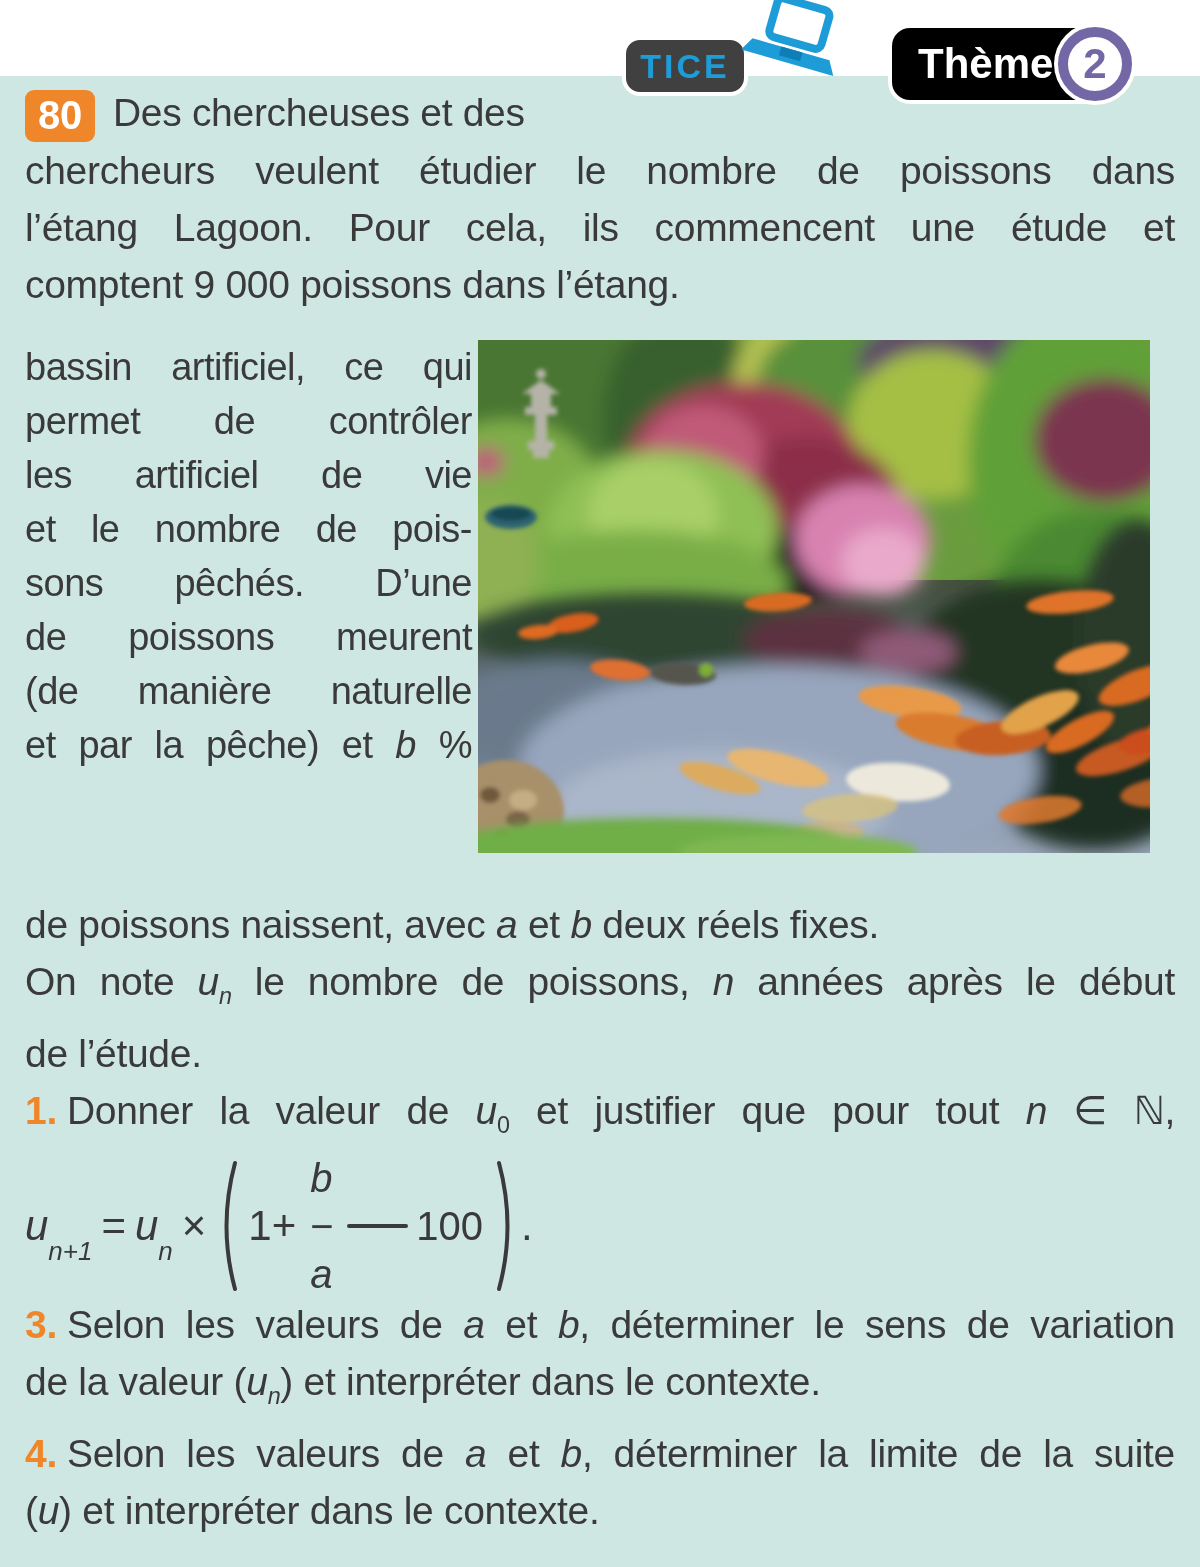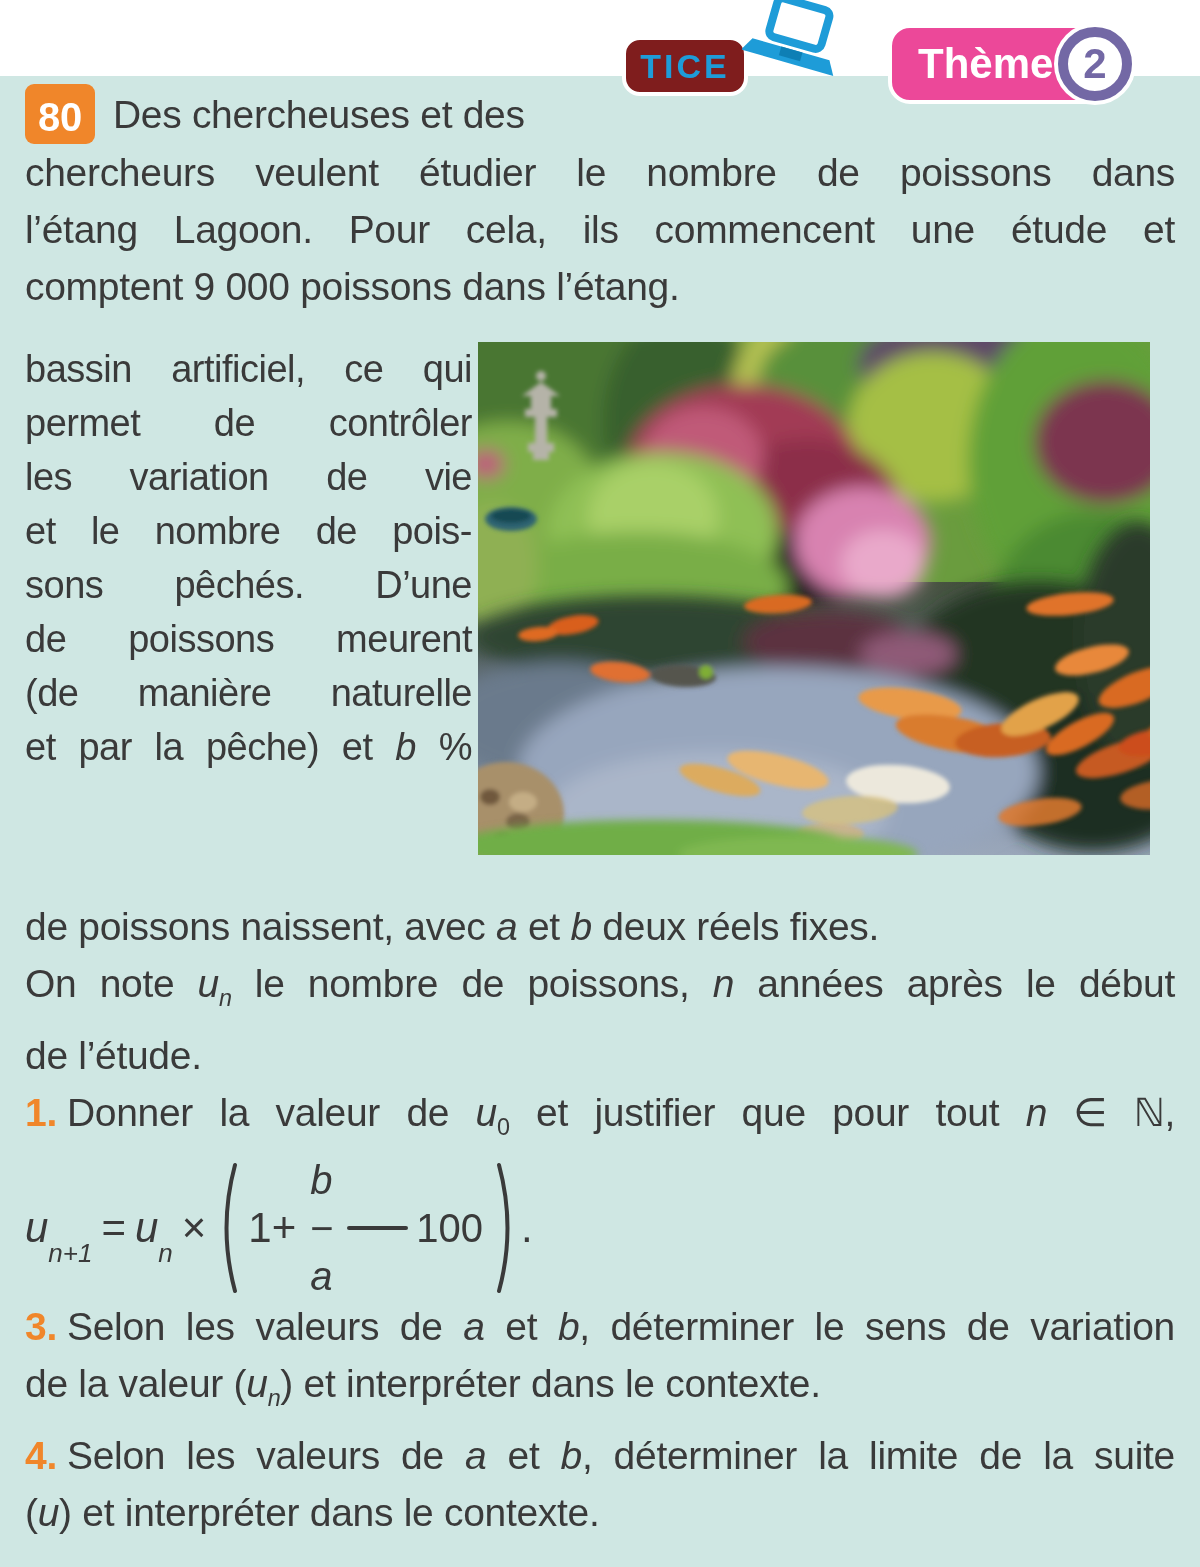--- a/index.html
+++ b/index.html
@@ -8,50 +8,50 @@
     position:relative; width:1200px; height:1567px;
     background:#cfe7e3; overflow:hidden;
     font-family:"Liberation Sans","DejaVu Sans",sans-serif;
     color:#3a3a3a;
   }
   .topstrip { position:absolute; top:0; left:0; width:1200px; height:76px; background:#ffffff; }
 
   
   .tice-badge {
     position:absolute; left:622px; top:36px; width:126px; height:60px;
-    background:#7f1d1d; border:4px solid #ffffff; border-radius:18px;
+    background:#404040; border:4px solid #ffffff; border-radius:18px;
     display:flex; align-items:center; justify-content:center;
     color:#1e9cd8; font-weight:bold; font-size:34px; letter-spacing:3px;
     z-index:3;
   }
   .laptop-icon { position:absolute; left:742px; top:0px; z-index:4; }
   .theme-badge {
     position:absolute; left:888px; top:24px; width:224px; height:80px;
-    background:#ec4899; border:4px solid #ffffff; border-radius:22px;
+    background:#000000; border:4px solid #ffffff; border-radius:22px;
     display:flex; align-items:center; z-index:3;
   }
   .theme-label { color:#ffffff; font-weight:bold; font-size:42px; padding-left:26px; }
   .theme-circle {
     position:absolute; left:166px; top:-1px; width:74px; height:74px;
     background:#ffffff; border:10px solid #7368a5; border-radius:50%;
     box-shadow:0 0 0 4px #ffffff;
     display:flex; align-items:center; justify-content:center;
     color:#7368a5; font-weight:bold; font-size:42px;
   }
 
   
   .content { position:absolute; left:25px; top:84px; width:1150px; }
   .line { font-size:39px; line-height:57px; letter-spacing:-0.3px; }
   .j { text-align:justify; text-align-last:justify; }
   .it { font-style:italic; }
   .rsub { font-size:0.6em; vertical-align:-0.38em; }
   .exnum {
     display:inline-block; background:#f0862a; color:#ffffff;
     font-weight:bold; font-size:40px; line-height:50px;
-    padding:8px 13px 2px 13px; border-radius:9px; margin-right:18px; vertical-align:-3px;
+    padding:0 13px 2px 13px; border-radius:9px; margin-right:18px; vertical-align:-3px;
   }
   .qnum { color:#f0862a; font-weight:bold; margin-right:10px; }
 
   .cols { position:relative; margin-top:27px; height:540px; }
   .leftcol { width:447px; }
   .leftcol .line { font-size:38px; line-height:54px; letter-spacing:-0.5px; }
   .amark { color:#1e9cd8; font-weight:bold; }
   .atri { color:#1e9cd8; font-size:27px; vertical-align:2px; padding:0 12px 0 8px; }
   .photo { position:absolute; left:453px; top:0; width:672px; height:513px; }
 
@@ -101,21 +101,21 @@
       <span class="exnum">80</span><span>Des chercheuses et des</span>
     </div>
     <div class="line j">chercheurs veulent étudier le nombre de poissons dans</div>
     <div class="line j">l’étang Lagoon. Pour cela, ils commencent une étude et</div>
     <div class="line">comptent 9 000 poissons dans l’étang.</div>
 
     <div class="cols">
       <div class="leftcol">
         <div class="line j"><span>bassin artificiel, ce qui</span></div>
         <div class="line j"><span>permet de contrôler</span></div>
-        <div class="line j"><span>les variation de vie</span></div>
+        <div class="line j"><span>les artificiel de vie</span></div>
         <div class="line j"><span>et le nombre de pois-</span></div>
         <div class="line j"><span>sons pêchés. D’une</span></div>
         <div class="line j"><span>de poissons meurent</span></div>
         <div class="line j"><span>(de manière naturelle</span></div>
         <div class="line j"><span>et par la pêche) et </span><span class="it">b</span><span> %</span></div>
       </div>
 
       <figure class="photo">
         <svg width="672" height="513" viewBox="0 0 672 513">
           <defs>

